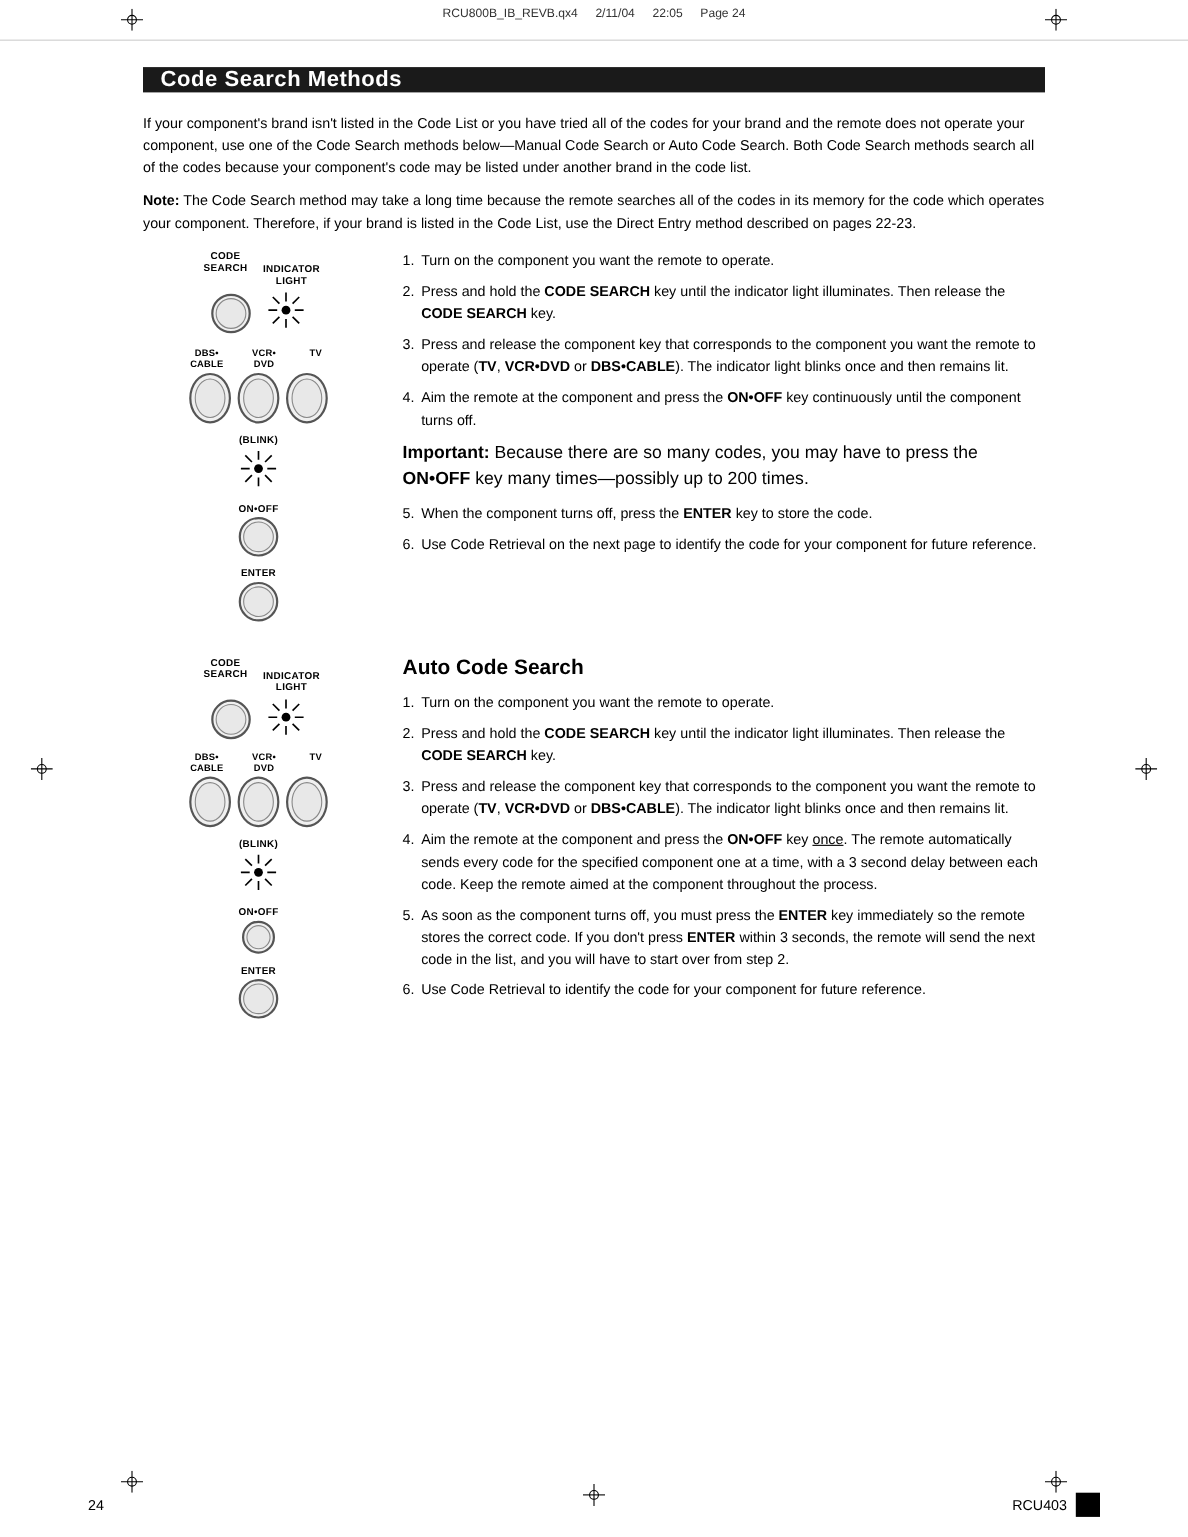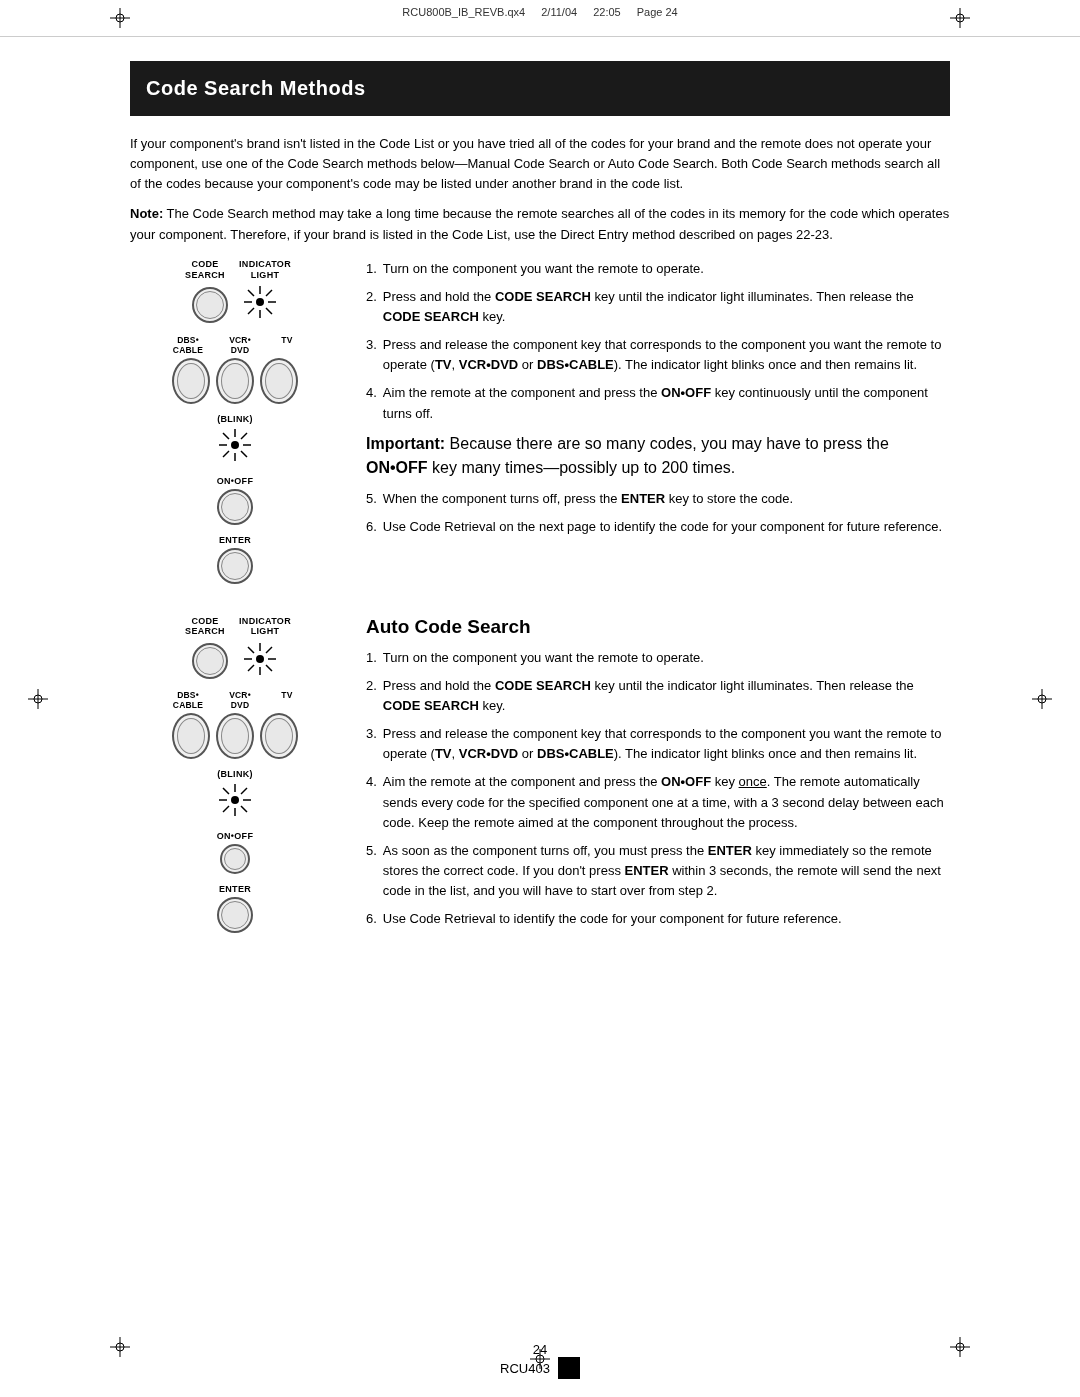--- a/index.html
+++ b/index.html
@@ -33,21 +33,21 @@
       margin: 0 auto;
       width: 820px;
       padding-top: 24px;
       padding-bottom: 60px;
     }
 
     
     .page-title-bar {
       background: #1a1a1a;
       color: #fff;
-      padding: 16px 16px;
+      padding: 0 16px;
       font-size: 20px;
       font-weight: bold;
       margin-bottom: 18px;
       letter-spacing: 0.5px;
     }
 
     
     .intro-text {
       font-size: 13px;
       line-height: 1.55;
@@ -132,20 +132,21 @@
       text-align: center;
       text-transform: uppercase;
       line-height: 1.2;
       letter-spacing: 0.3px;
     }
     .diag-label.code-search {
       width: 55px;
     }
     .diag-label.indicator {
       width: 55px;
+      margin-top: 12px;
     }
 
     .btn-circle {
       width: 36px;
       height: 36px;
       border-radius: 50%;
       border: 2px solid #555;
       background: #f0f0f0;
       display: flex;
       align-items: center;
@@ -218,21 +219,20 @@
     .page-footer {
       position: absolute;
       bottom: 18px;
       left: 0;
       right: 0;
       display: flex;
       justify-content: space-between;
       align-items: center;
       padding: 0 80px;
       font-size: 13px;
-      flex-direction: column;
     }
 
     .page-num-left {
       font-weight: normal;
       font-size: 13px;
     }
     .footer-right {
       display: flex;
       align-items: center;
       gap: 8px;

